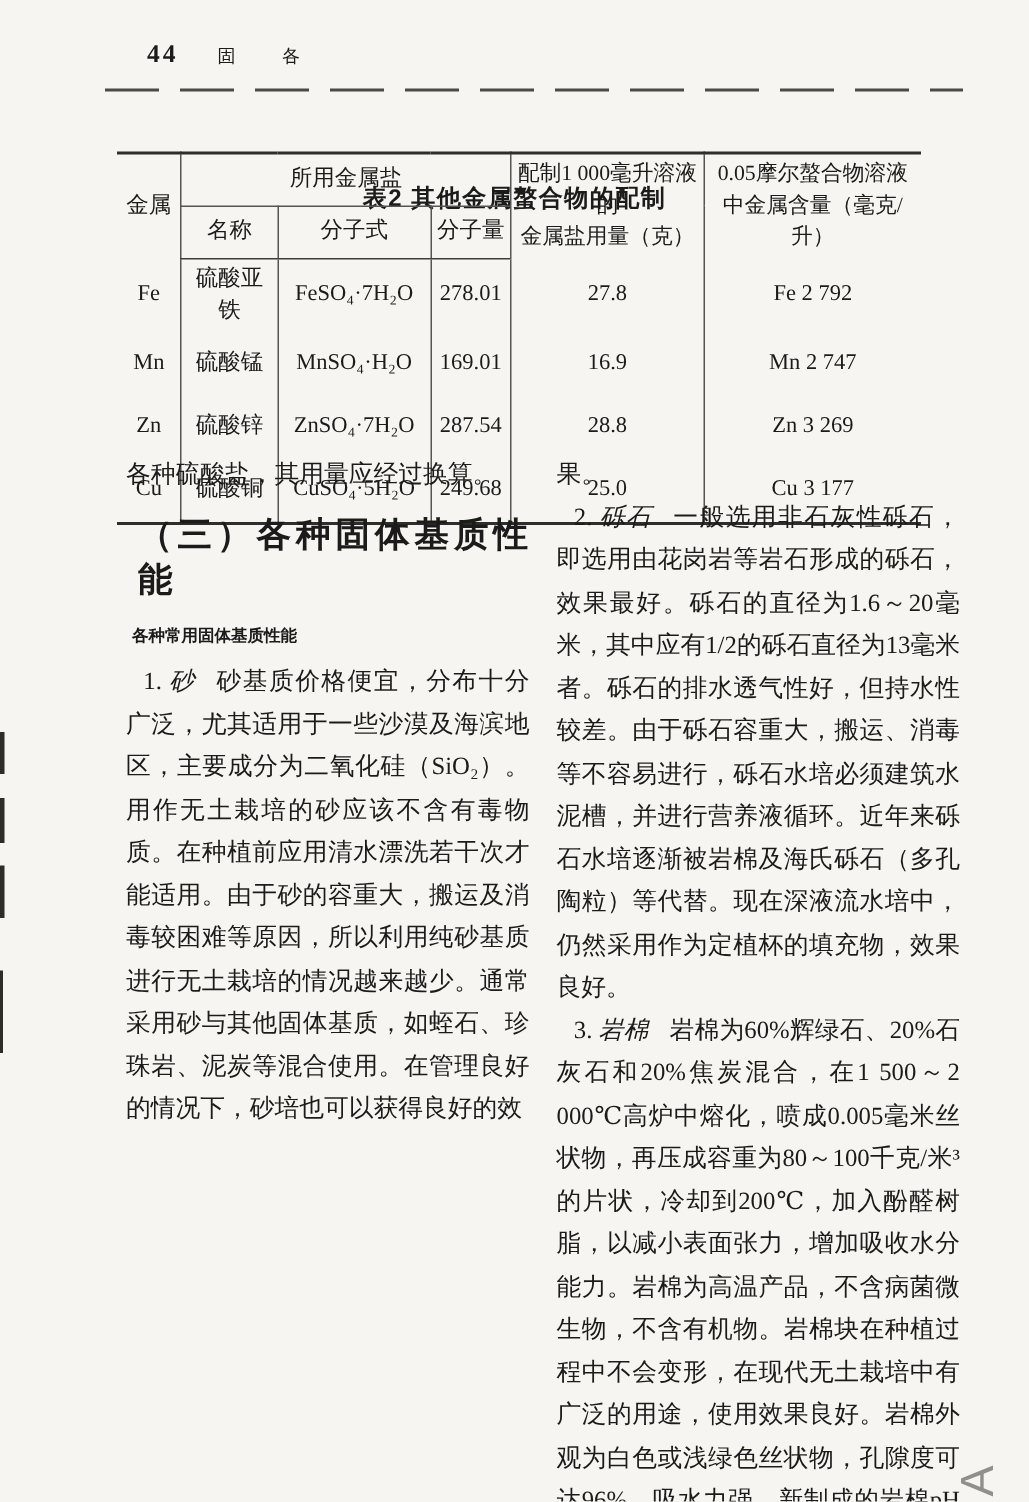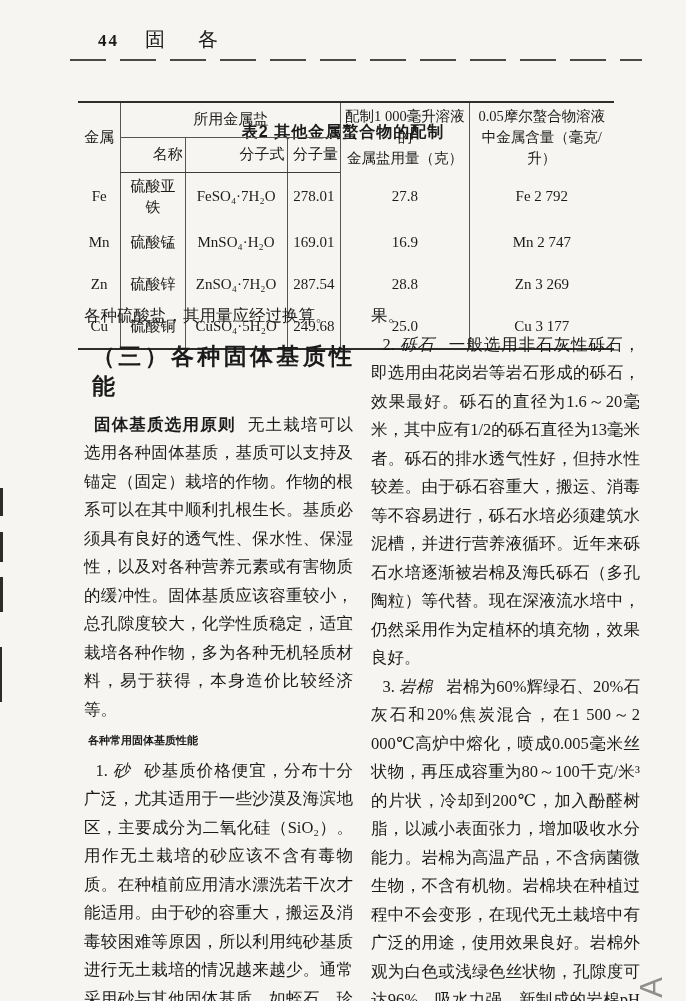--- a/index.html
+++ b/index.html
@@ -12,21 +12,21 @@
     color: #1b1b1b;
   }
   .page { position: absolute; inset: 0; }
 
   
   .running-header {
     position: absolute; top: 26px; left: 98px;
     font-size: 17px; letter-spacing: 2px;
   }
   .running-header .pagenum { font-weight: 700; margin-right: 26px; font-size: 17px; }
-  .running-header .htext { letter-spacing: 14px; font-size: 20px; }
+  .running-header .htext { letter-spacing: 14px; font-size: 12px; }
   .header-rule {
     position: absolute; top: 59px; left: 70px; width: 572px; height: 2px;
     background: repeating-linear-gradient(90deg, #4a4a48 0 36px, transparent 36px 50px);
   }
 
   
   .table-title {
     position: absolute; top: 76px; left: 0; width: 100%;
     text-align: center;
     font-family: "Liberation Sans", "DejaVu Sans", sans-serif;
@@ -41,21 +41,21 @@
   }
   .chem-table td, .chem-table th {
     font-weight: 400;
     text-align: center;
     vertical-align: middle;
     padding: 3px 2px;
     line-height: 1.45;
   }
   .chem-table .v { border-left: 1px solid #555551; }
   .chem-table .under { border-bottom: 1px solid #555551; }
-  .chem-table .hdr-bottom td, .chem-table .hdr-bottom th { border-bottom: 1.5px solid #3c3c3a; text-align: right; }
+  .chem-table .hdr-bottom td, .chem-table .hdr-bottom th { border-bottom: 1.5px solid #3c3c3a; }
   .chem-table .two-line { white-space: pre-line; font-size: 14.5px; }
   .chem-table .row td { height: 36px; }
   .col-metal { width: 8%; }
   .col-name { width: 12%; }
   .col-formula { width: 19%; }
   .col-mw { width: 10%; }
   .col-amount { width: 24%; }
   .col-content { width: 27%; }
 
   
@@ -173,21 +173,20 @@
         <td class="v">25.0</td>
         <td class="v">Cu 3 177</td>
       </tr>
     </tbody>
   </table>
 
   <div class="body-text">
     <div class="col">
       <p>各种硫酸盐，其用量应经过换算。</p>
       <p class="section-heading">（三）各种固体基质性能</p>
-      <p class="para-lead"><span class="lead-in">固体基质选用原则</span><span>无土栽培可以选用各种固体基质，基质可以支持及锚定（固定）栽培的作物。作物的根系可以在其中顺利扎根生长。基质必须具有良好的透气性、保水性、保湿性，以及对各种营养元素或有害物质的缓冲性。固体基质应该容重较小，总孔隙度较大，化学性质稳定，适宜栽培各种作物，多为各种无机轻质材料，易于获得，本身造价比较经济等。</span></p>
       <p class="sub-heading">各种常用固体基质性能</p>
       <p class="item"><span class="num">1.</span><span class="term">砂</span><span>砂基质价格便宜，分布十分广泛，尤其适用于一些沙漠及海滨地区，主要成分为二氧化硅（SiO₂）。用作无土栽培的砂应该不含有毒物质。在种植前应用清水漂洗若干次才能适用。由于砂的容重大，搬运及消毒较困难等原因，所以利用纯砂基质进行无土栽培的情况越来越少。通常采用砂与其他固体基质，如蛭石、珍珠岩、泥炭等混合使用。在管理良好的情况下，砂培也可以获得良好的效</span></p>
     </div>
     <div class="col">
       <p>果。</p>
       <p class="item"><span class="num">2.</span><span class="term">砾石</span><span>一般选用非石灰性砾石，即选用由花岗岩等岩石形成的砾石，效果最好。砾石的直径为1.6～20毫米，其中应有1/2的砾石直径为13毫米者。砾石的排水透气性好，但持水性较差。由于砾石容重大，搬运、消毒等不容易进行，砾石水培必须建筑水泥槽，并进行营养液循环。近年来砾石水培逐渐被岩棉及海氏砾石（多孔陶粒）等代替。现在深液流水培中，仍然采用作为定植杯的填充物，效果良好。</span></p>
       <p class="item"><span class="num">3.</span><span class="term">岩棉</span><span>岩棉为60%辉绿石、20%石灰石和20%焦炭混合，在1 500～2 000℃高炉中熔化，喷成0.005毫米丝状物，再压成容重为80～100千克/米³的片状，冷却到200℃，加入酚醛树脂，以减小表面张力，增加吸收水分能力。岩棉为高温产品，不含病菌微生物，不含有机物。岩棉块在种植过程中不会变形，在现代无土栽培中有广泛的用途，使用效果良好。岩棉外观为白色或浅绿色丝状物，孔隙度可达96%，吸水力强。新制成的岩棉pH为7以上，呈</span></p>
     </div>
   </div>
 

